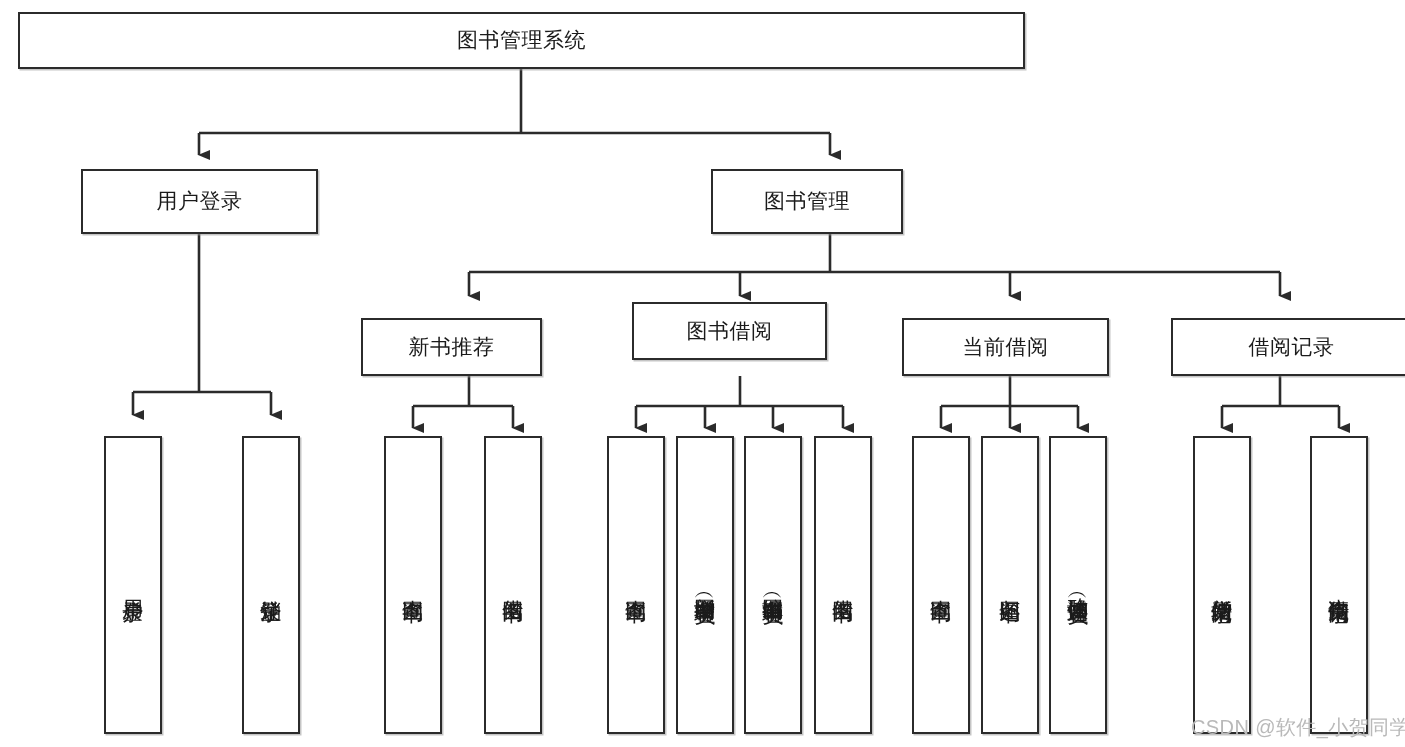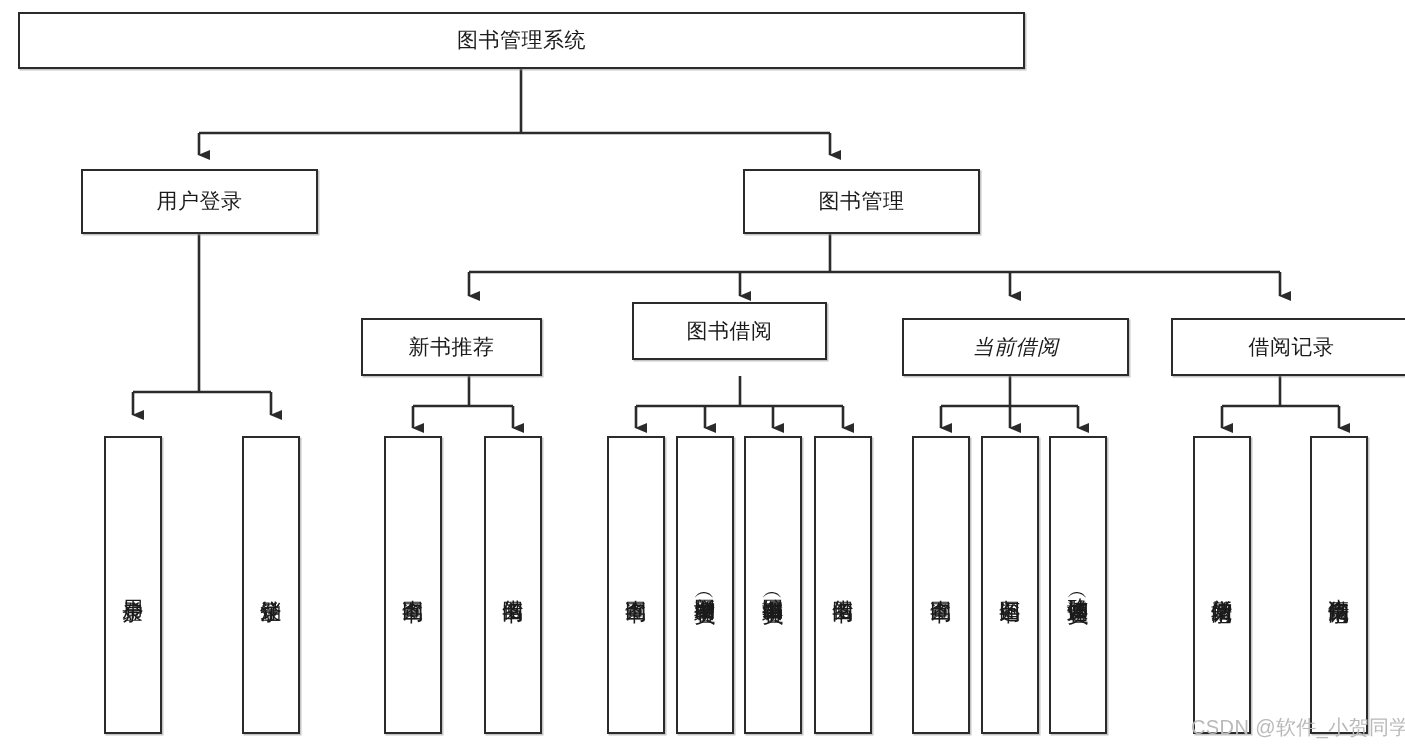--- a/index.html
+++ b/index.html
@@ -125,31 +125,31 @@
     </g>
   </svg>
 
   <div class="node" style="left:18px; top:12px; width:1007px; height:57px;">
     <span class="cap">图书管理系统</span>
   </div>
 
   <div class="node" style="left:81px; top:169px; width:237px; height:65px;">
     <span class="cap">用户登录</span>
   </div>
-  <div class="node" style="left:711px; top:169px; width:237px; height:65px;margin-left:32px;">
+  <div class="node" style="left:711px; top:169px; width:192px; height:65px;">
     <span class="cap">图书管理</span>
   </div>
 
   <div class="node" style="left:361px; top:318px; width:181px; height:58px;">
     <span class="cap">新书推荐</span>
   </div>
   <div class="node" style="left:632px; top:302px; width:195px; height:58px;">
     <span class="cap">图书借阅</span>
   </div>
-  <div class="node" style="left:902px; top:318px; width:227px; height:58px;font-style:italic;">
+  <div class="node" style="left:902px; top:318px; width:207px; height:58px;">
     <span class="cap">当前借阅</span>
   </div>
   <div class="node" style="left:1171px; top:318px; width:241px; height:58px;justify-content:center;">
     <span class="cap">借阅记录</span>
   </div>
 
   <div class="leaf" style="left:104px; top:436px; width:58px; height:298px;">
     <span class="vcap">用户登录</span>
   </div>
   <div class="leaf" style="left:242px; top:436px; width:58px; height:298px;">

